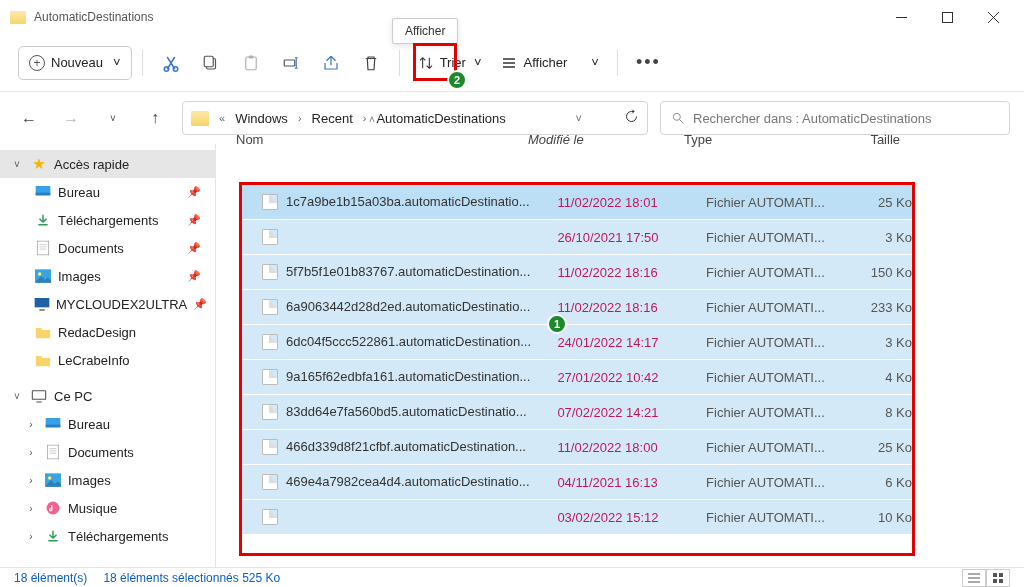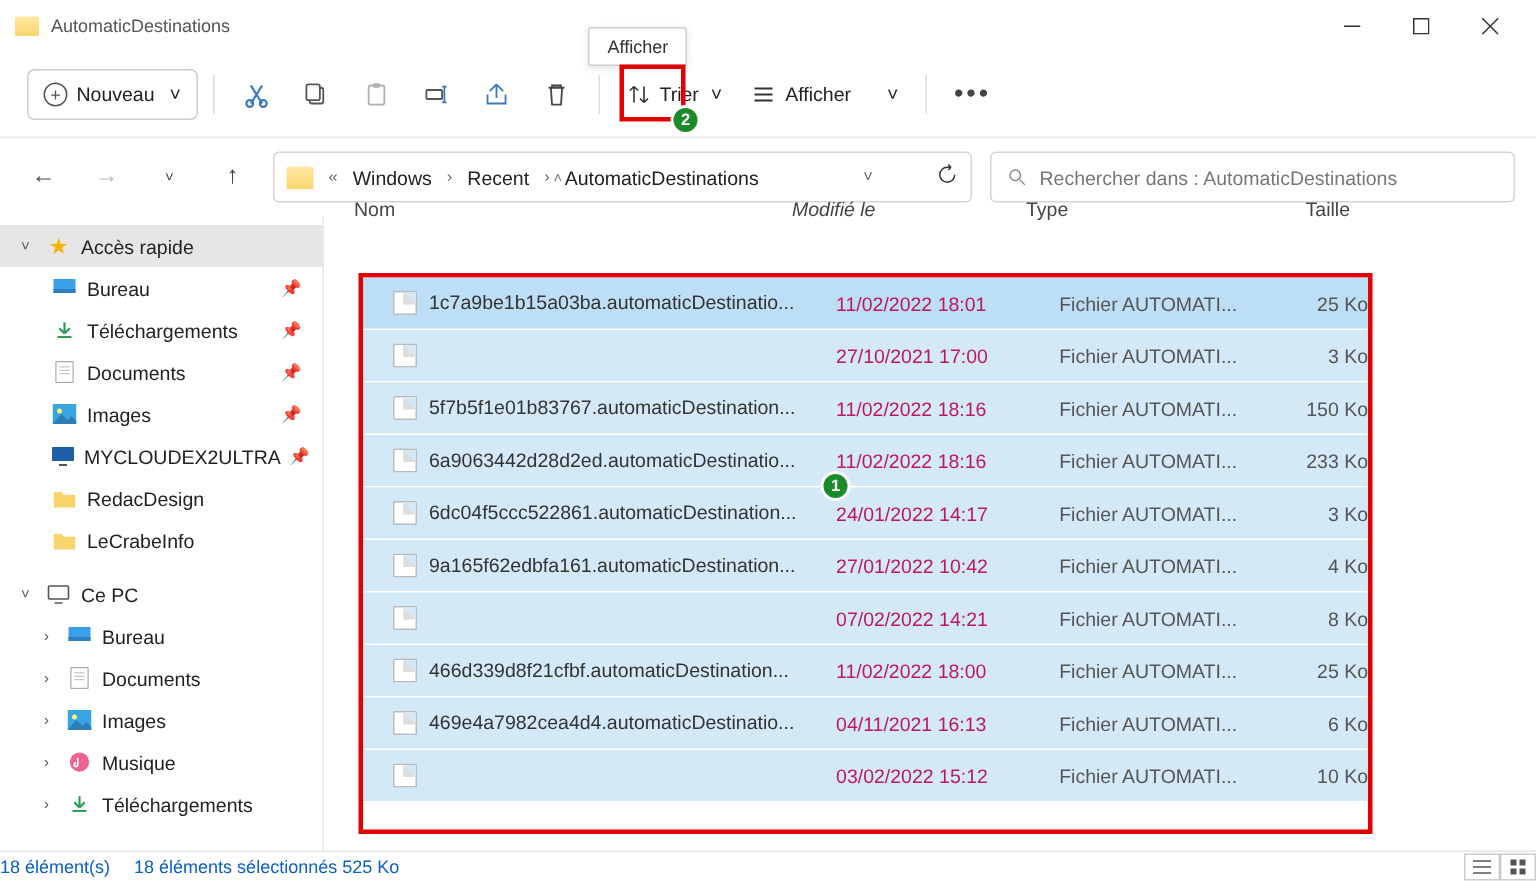--- a/index.html
+++ b/index.html
@@ -58,21 +58,21 @@
   .row:nth-child(1) { background: #bddff5; }
   .row .fname { width: 292px; display: flex; align-items: flex-start; gap: 8px; overflow: hidden; }
   .row .fico { width: 16px; height: 16px; background: #fff; border: 1px solid #bbb; border-radius: 1px; flex-shrink: 0; position: relative; }
   .row .fico::after { content:''; position:absolute; right:0; top:0; border-width:4px; border-style:solid; border-color:#d4e9f7 #d4e9f7 #ddd #ddd; }
   .row .ftext { white-space: nowrap; overflow: hidden; text-overflow: ellipsis; color: #333; }
   .row .fmod { width: 156px; color: #be185d; margin-left: 17px; }
   .row .ftype { width: 136px; color: #555; white-space: nowrap; overflow: hidden; text-overflow: ellipsis; }
   .row .fsize { width: 80px; text-align: right; color: #555; }
   .badge.b1 { left: 547px; top: 314px; z-index: 10; }
 
-  .statusbar { position: absolute; bottom: 0; left: 0; right: 0; height: 20px; border-top: 1px solid #e5e5e5; display: flex; align-items: center; padding: 0 0; gap: 16px; font-size: 12px; color: #0a5fc4; background: #fff; }
+  .statusbar { position: absolute; bottom: 0; left: 0; right: 0; height: 20px; border-top: 1px solid #e5e5e5; display: flex; align-items: center; padding: 0 14px; gap: 16px; font-size: 12px; color: #0a5fc4; background: #fff; }
   .statusbar .view-icons { margin-left: auto; display: flex; gap: 0; }
   .vicon { width: 24px; height: 18px; border: 1px solid #ccc; display: flex; align-items: center; justify-content: center; }
   .vicon svg { width: 12px; height: 12px; }
 
   .listwrap { position: absolute; left: 239px; top: 182px; width: 676px; height: 374px; border: 3px solid #e20000; overflow: hidden; }
 </style>
 </head>
 <body>
 
 <div class="titlebar">
@@ -350,21 +350,21 @@
           <span class="ftext">1c7a9be1b15a03ba.automaticDestinatio...</span>
         </div>
         <div class="fmod">11/02/2022 18:01</div>
         <div class="ftype">Fichier AUTOMATI...</div>
         <div class="fsize">25 Ko</div>
       </div>
       <div class="row">
         <div class="fname">
           <span class="fico"></span>
         </div>
-        <div class="fmod">27/10/2021 17:00</div>
+        <div class="fmod">26/10/2021 17:50</div>
         <div class="ftype">Fichier AUTOMATI...</div>
         <div class="fsize">3 Ko</div>
       </div>
       <div class="row">
         <div class="fname">
           <span class="fico"></span>
           <span class="ftext">5f7b5f1e01b83767.automaticDestination...</span>
         </div>
         <div class="fmod">11/02/2022 18:16</div>
         <div class="ftype">Fichier AUTOMATI...</div>
@@ -393,20 +393,21 @@
           <span class="fico"></span>
           <span class="ftext">9a165f62edbfa161.automaticDestination...</span>
         </div>
         <div class="fmod">27/01/2022 10:42</div>
         <div class="ftype">Fichier AUTOMATI...</div>
         <div class="fsize">4 Ko</div>
       </div>
       <div class="row">
         <div class="fname">
           <span class="fico"></span>
+          <span class="ftext">83dd64e7fa560bd5.automaticDestinatio...</span>
         </div>
         <div class="fmod">07/02/2022 14:21</div>
         <div class="ftype">Fichier AUTOMATI...</div>
         <div class="fsize">8 Ko</div>
       </div>
       <div class="row">
         <div class="fname">
           <span class="fico"></span>
           <span class="ftext">466d339d8f21cfbf.automaticDestination...</span>
         </div>

